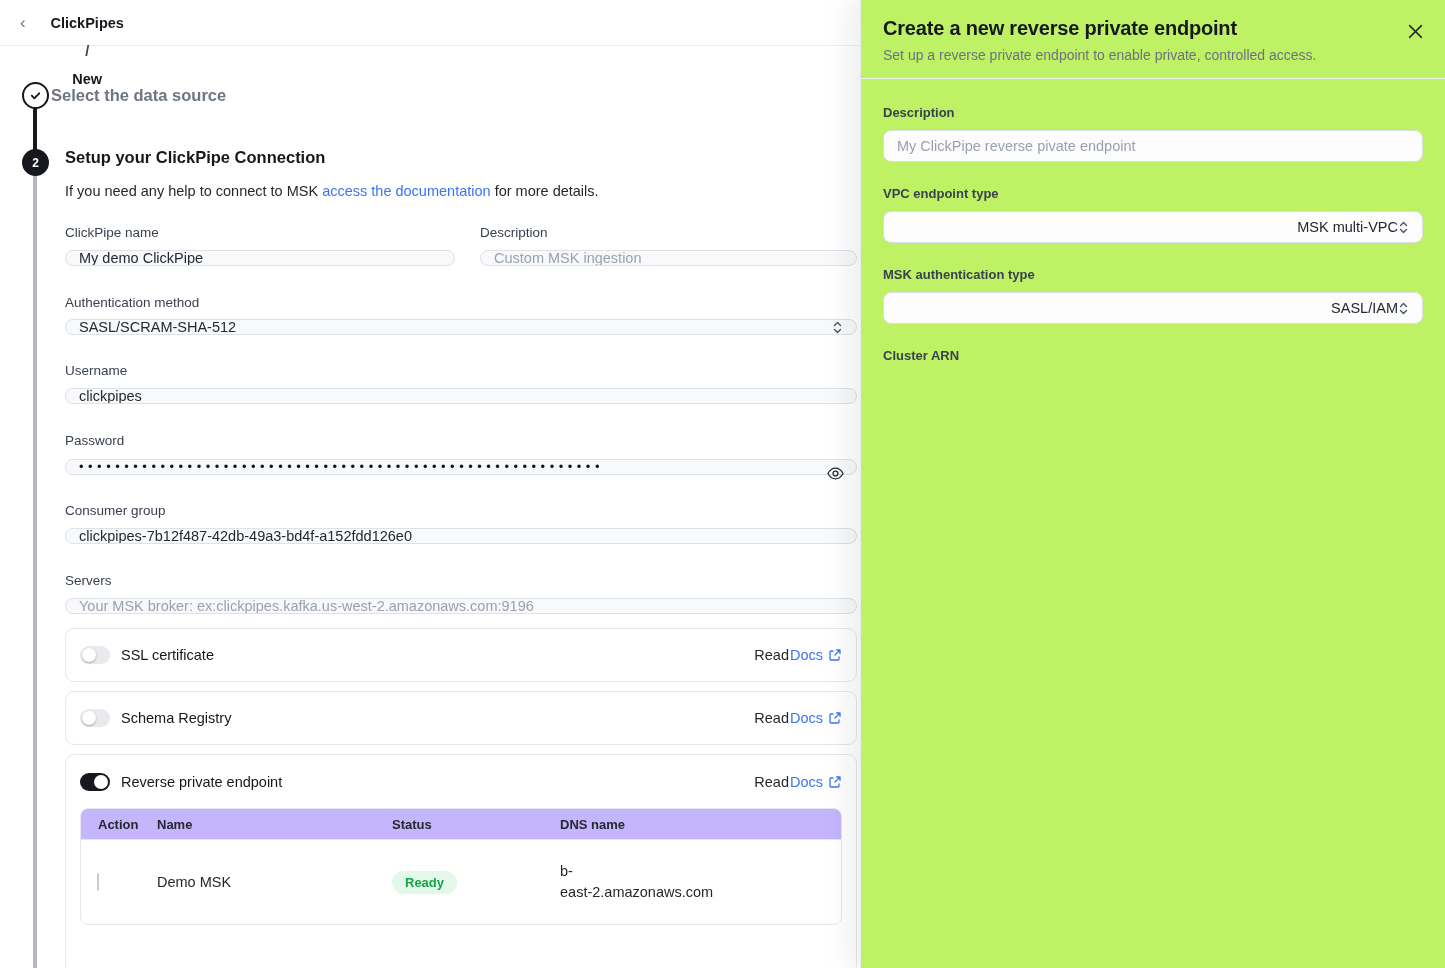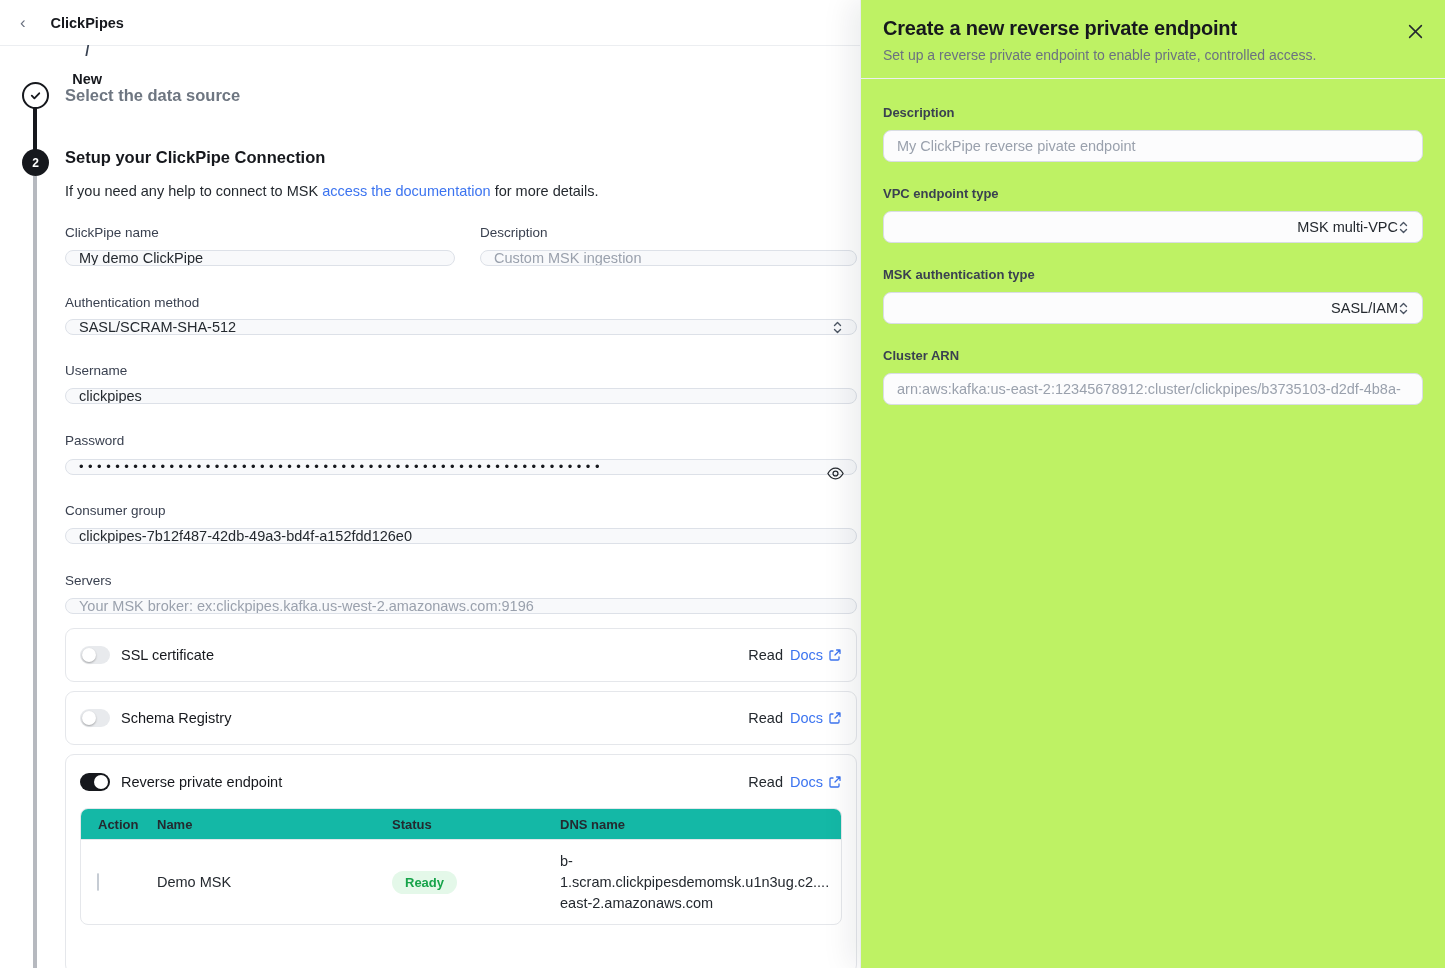--- a/index.html
+++ b/index.html
@@ -21,21 +21,21 @@
   .crumbs .sep{font-weight:600;color:#374151;}
   .crumb{cursor:pointer;}
 
   
   .rail-black{position:absolute;left:33px;top:107px;width:4px;height:44px;background:var(--toggle-on);}
   .rail-gray{position:absolute;left:33px;top:176px;width:4px;height:792px;background:var(--rail);}
   .step-circle{position:absolute;left:22px;width:27px;height:27px;border-radius:50%;
     display:flex;align-items:center;justify-content:center;background:#fff;}
   .step1{top:82px;border:2.5px solid var(--toggle-on);}
   .step2{top:149px;background:var(--toggle-on);color:#fff;font-size:12px;font-weight:700;}
-  .step1-title{position:absolute;left:65px;top:86px;font-size:16.5px;font-weight:700;color:#6e7681;}
+  .step1-title{position:absolute;left:51px;top:86px;font-size:16.5px;font-weight:700;color:#6e7681;}
 
   
   .content{position:absolute;left:65px;top:148px;width:792px;}
   .section-title{font-size:16.5px;font-weight:700;color:var(--text-dark);margin-bottom:16px;}
   .help{font-size:14.5px;color:var(--text-body);margin-bottom:26px;}
   .help a{color:var(--accent);text-decoration:none;cursor:pointer;}
 
   .row{display:flex;gap:25px;}
   .field{margin-bottom:28px;}
   .f-name{width:390px;} .f-desc{flex:1;}
@@ -54,28 +54,28 @@
   .card{border:1px solid var(--border);border-radius:9px;height:54px;display:flex;align-items:center;
     padding:0 14px;margin-bottom:9px;background:#fff;}
   .card.tall{height:auto;min-height:220px;display:block;padding:13px 14px 18px;}
   .trow{display:flex;align-items:center;height:28px;}
   .toggle{flex:none;width:30px;height:18px;border-radius:9px;background:var(--toggle-off);position:relative;cursor:pointer;}
   .toggle .knob{position:absolute;top:2px;left:2px;width:14px;height:14px;border-radius:50%;background:#fff;
     box-shadow:0 1px 2px rgba(0,0,0,.3);}
   .toggle.on{background:var(--toggle-on);}
   .toggle.on .knob{left:auto;right:2px;}
   .t-label{font-size:14.5px;color:var(--text-dark);margin-left:11px;}
-  .docs{margin-left:auto;display:flex;align-items:center;gap:7px;font-size:14.5px;}
+  .docs{margin-left:auto;display:flex;align-items:center;gap:1px;font-size:14.5px;}
   .docs .read{color:var(--text-body);}
   .docs a{color:var(--accent);text-decoration:none;cursor:pointer;display:flex;align-items:center;gap:5px;}
 
   
   .etable{margin-top:12px;border:1px solid var(--border);border-radius:8px;overflow:hidden;}
   .thead,.tr{display:grid;grid-template-columns:76px 235px 168px 1fr;align-items:center;}
-  .thead{height:31px;background:#14b8a6;border-bottom:1px solid var(--border);
+  .thead{height:31px;background:#c4b5fd;border-bottom:1px solid var(--border);
     font-size:13px;font-weight:600;color:var(--text-body);}
   .thead .c1{padding-left:17px;}
   .tr{height:84px;font-size:14.5px;color:var(--text-body);}
   .checkbox{width:17px;height:17px;margin-left:16px;border:1px solid #c6ccd4;border-radius:4px;
     background:#f8fafc;cursor:pointer;}
   .badge{display:inline-block;justify-self:start;padding:4px 13px;border-radius:14px;
     background:var(--ready-bg);color:var(--ready-text);font-size:13px;font-weight:700;}
   .dns div{line-height:21px;}
 
   
@@ -238,21 +238,20 @@
           <span>Name</span>
           <span>Status</span>
           <span>DNS name</span>
         </div>
         <div class="tr">
           <span><span class="checkbox"></span></span>
           <span>Demo MSK</span>
           <span class="badge">Ready</span>
           <span class="dns">
             <div>b-</div>
-            <div>1.scram.clickpipesdemomsk.u1n3ug.c2....</div>
             <div>east-2.amazonaws.com</div>
           </span>
         </div>
       </div>
     </div>
   </main>
 
   <aside class="panel">
     <div class="p-head">
       <h1 class="p-title">Create a new reverse private endpoint</h1>
@@ -285,18 +284,17 @@
           <span>SASL/IAM</span>
           <span class="chev">
               <svg width="11" height="15" viewBox="0 0 11 15" fill="none">
                 <path d="M2.5 5.5 L5.5 2.5 L8.5 5.5 M2.5 9.5 L5.5 12.5 L8.5 9.5" stroke="currentColor" stroke-width="1.4" stroke-linecap="round" stroke-linejoin="round"></path>
               </svg>
             </span>
         </div>
       </div>
       <div class="p-field">
         <label>Cluster ARN</label>
-        <input type="text" placeholder="arn:aws:kafka:us-east-2:12345678912:cluster/clickpipes/b3735103-d2df-4b8a-" style="">
       </div>
     </div>
   </aside>
 
 </div>
 
 </body></html>

